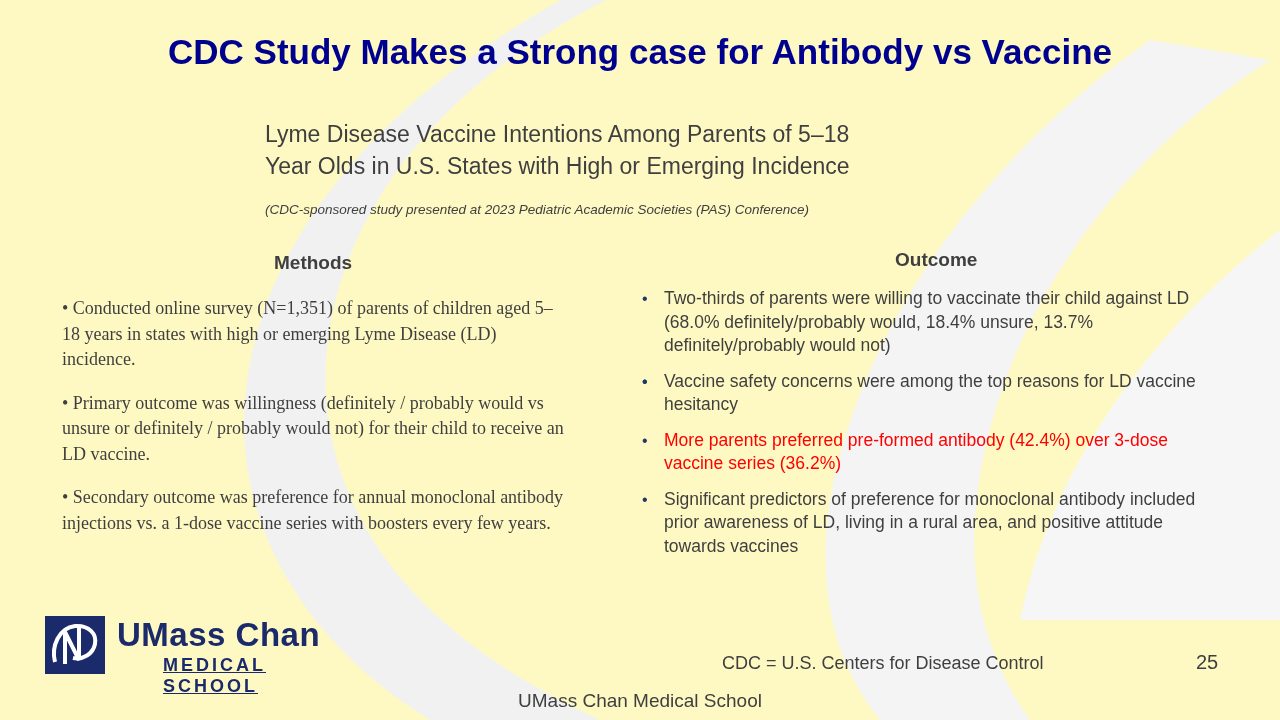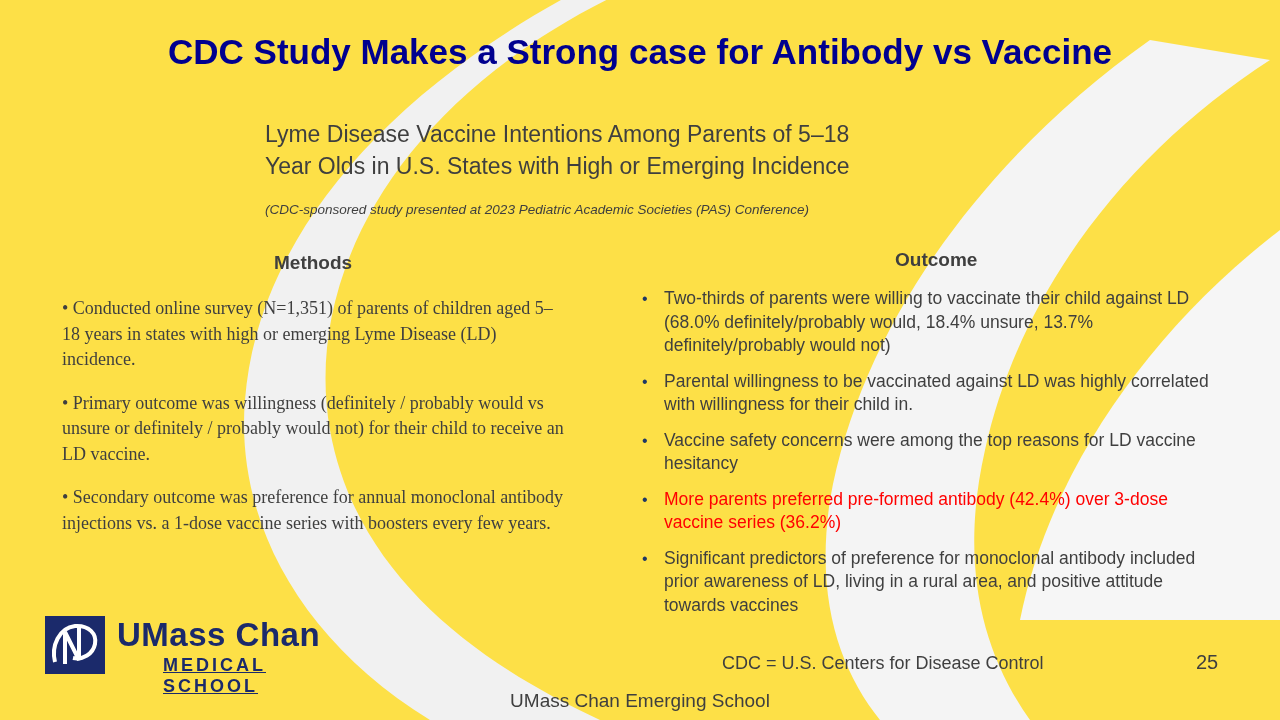--- a/index.html
+++ b/index.html
@@ -12,21 +12,21 @@
     background: #ffffff;
     font-family: "Liberation Sans", sans-serif;
     overflow: hidden;
     position: relative;
   }
   .slide {
     position: relative;
     width: 1280px;
     height: 720px;
     overflow: hidden;
-    background: #fde047;
+    background: #fef9c3;
   }
   
   .watermark {
     position: absolute;
     left: 0;
     top: 0;
     width: 1280px;
     height: 720px;
     pointer-events: none;
     z-index: 0;
@@ -225,21 +225,20 @@
     </div>
 
     <div class="outcome-col">
       <ul>
         <li>
           <span class="bullet">•</span>
           <span>Two-thirds of parents were willing to vaccinate their child against LD (68.0% definitely/probably would, 18.4% unsure, 13.7% definitely/probably would not)</span>
         </li>
         <li>
           <span class="bullet">•</span>
-          <span>Parental willingness to be vaccinated against LD was highly correlated with willingness for their child in.</span>
         </li>
         <li>
           <span class="bullet">•</span>
           <span>Vaccine safety concerns were among the top reasons for LD vaccine hesitancy</span>
         </li>
         <li class="highlight">
           <span class="bullet">•</span>
           <span>More parents preferred pre-formed antibody (42.4%) over 3-dose vaccine series (36.2%)</span>
         </li>
         <li>
@@ -256,16 +255,16 @@
           <path d="M 10 46 C 6 30, 14 12, 30 10 C 44 9, 52 18, 50 28 C 48 38, 38 44, 28 42" fill="none" stroke="#ffffff" stroke-width="4"></path>
           <path d="M 20 48 L 20 16 L 34 44 L 34 12" fill="none" stroke="#ffffff" stroke-width="4"></path>
         </svg>
       </div>
       <div class="logo-text">UMass Chan</div>
       <div class="logo-sub">MEDICAL SCHOOL</div>
     </div>
 
     <div class="footer-abbrev">CDC = U.S. Centers for Disease Control</div>
     <div class="page-number">25</div>
-    <div class="footer-org">UMass Chan Emerging School</div>
+    <div class="footer-org">UMass Chan Medical School</div>
 
   </div>
 </div>
 
 </body></html>

